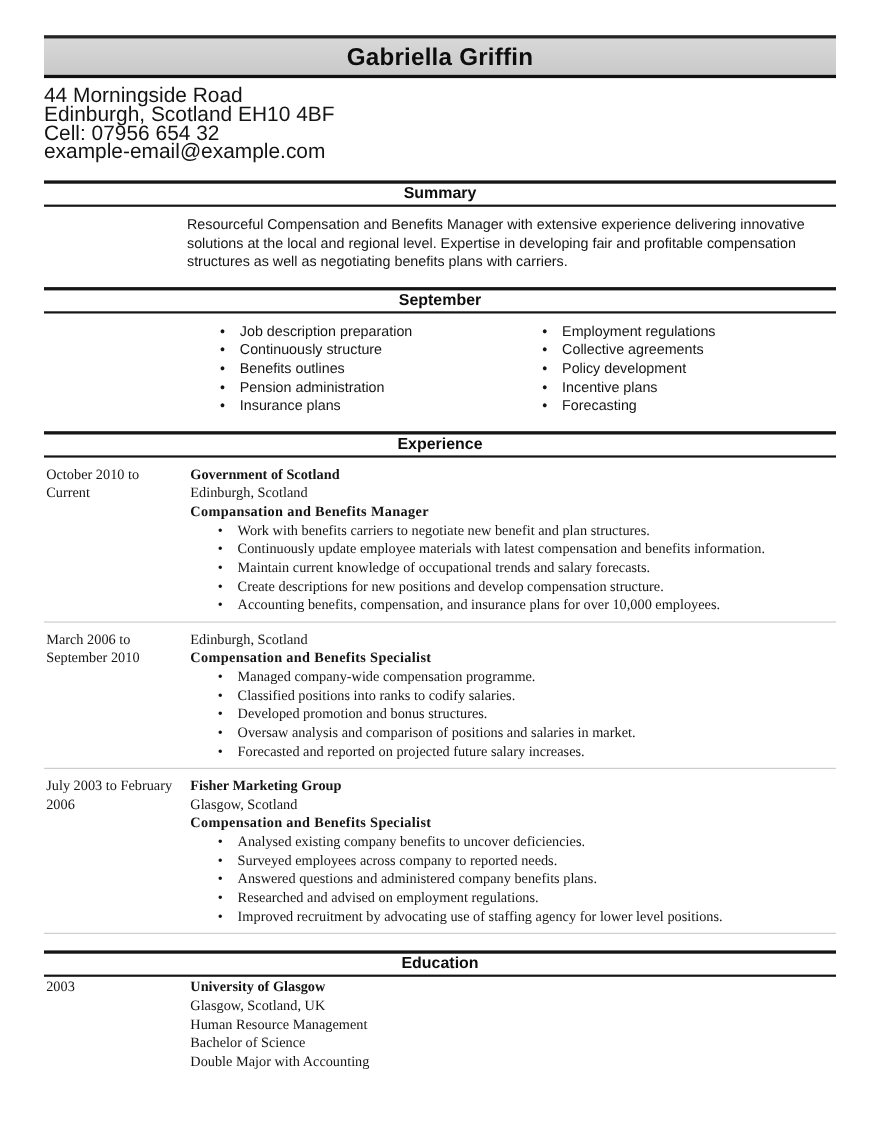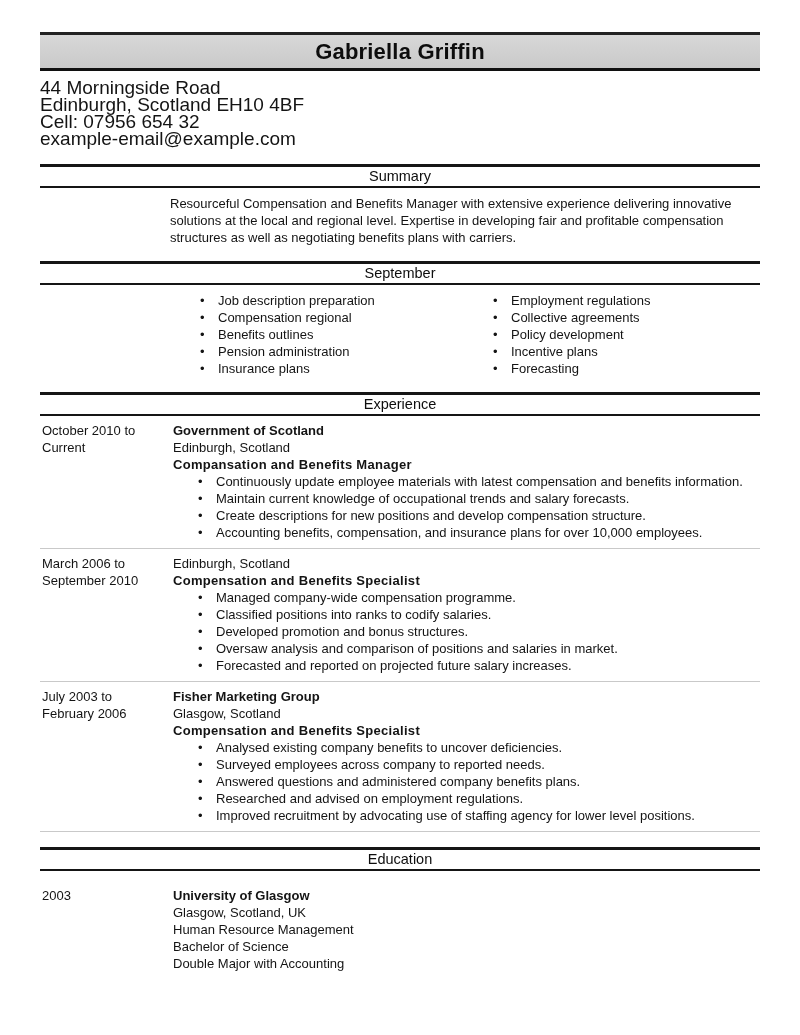--- a/index.html
+++ b/index.html
@@ -43,21 +43,21 @@
     margin-top: 15px;
     border-top: 3px solid #151515;
     border-bottom: 2px solid #151515;
     text-align: center;
   }
   .section-heading.first { margin-top: 17px; }
   .section-heading h2 {
     margin: 0;
     font-size: 14.5px;
     line-height: 19px;
-    font-weight: normal;
+    font-weight: bold;
     color: #0d0d0d;
   }
   
   .summary-text {
     margin: 7px 0 0 130px;
     max-width: 588px;
     font-size: 13px;
     line-height: 17px;
   }
   
@@ -78,27 +78,28 @@
   .hl-cols { display: flex; margin-top: 7px; }
   .hl-col1 { margin-left: 157px; width: 250px; }
   .hl-col2 { margin-left: 43px; }
   
   .entry {
     display: grid;
     grid-template-columns: 133px 1fr;
     padding: 6px 0 7px 0;
     font-size: 13px;
     line-height: 17px;
+    font-family: Liberation Serif, serif;
   }
   .entry.divided { border-bottom: 1px solid #c9c9c9; }
   .entry .dates { padding-left: 2px; padding-right: 10px; }
   .company, .school { font-weight: bold; }
   .job-title { font-weight: bold; letter-spacing: 0.3px; }
   .job-bullets { margin-left: 22px; }
-  .edu { padding-top: 16px; }
+  .edu { padding-top: 0; }
 </style>
 </head>
 <body>
 
 <div class="page">
 
   <header class="namebar">
     <h1>Gabriella Griffin</h1>
   </header>
 
@@ -116,21 +117,21 @@
     <p class="summary-text">Resourceful Compensation and Benefits Manager with extensive experience delivering innovative solutions at the local and regional level. Expertise in developing fair and profitable compensation structures as well as negotiating benefits plans with carriers.</p>
   </section>
 
   <section>
     <div class="section-heading">
       <h2>September</h2>
     </div>
     <div class="hl-cols">
       <ul class="hl-col1">
         <li>Job description preparation</li>
-        <li>Compensation regional</li>
+        <li>Continuously structure</li>
         <li>Benefits outlines</li>
         <li>Pension administration</li>
         <li>Insurance plans</li>
       </ul>
       <ul class="hl-col2">
         <li>Employment regulations</li>
         <li>Collective agreements</li>
         <li>Policy development</li>
         <li>Incentive plans</li>
         <li>Forecasting</li>
@@ -143,20 +144,21 @@
       <h2>Experience</h2>
     </div>
 
     <article class="entry divided">
       <div class="dates">October 2010 to Current</div>
       <div class="entry-body">
         <div class="company">Government of Scotland</div>
         <div class="location">Edinburgh, Scotland</div>
         <div class="job-title">Compansation and Benefits Manager</div>
         <ul class="job-bullets">
+          <li>Work with benefits carriers to negotiate new benefit and plan structures.</li>
           <li>Continuously update employee materials with latest compensation and benefits information.</li>
           <li>Maintain current knowledge of occupational trends and salary forecasts.</li>
           <li>Create descriptions for new positions and develop compensation structure.</li>
           <li>Accounting benefits, compensation, and insurance plans for over 10,000 employees.</li>
         </ul>
       </div>
     </article>
 
     <article class="entry divided">
       <div class="dates">March 2006 to September 2010</div>

